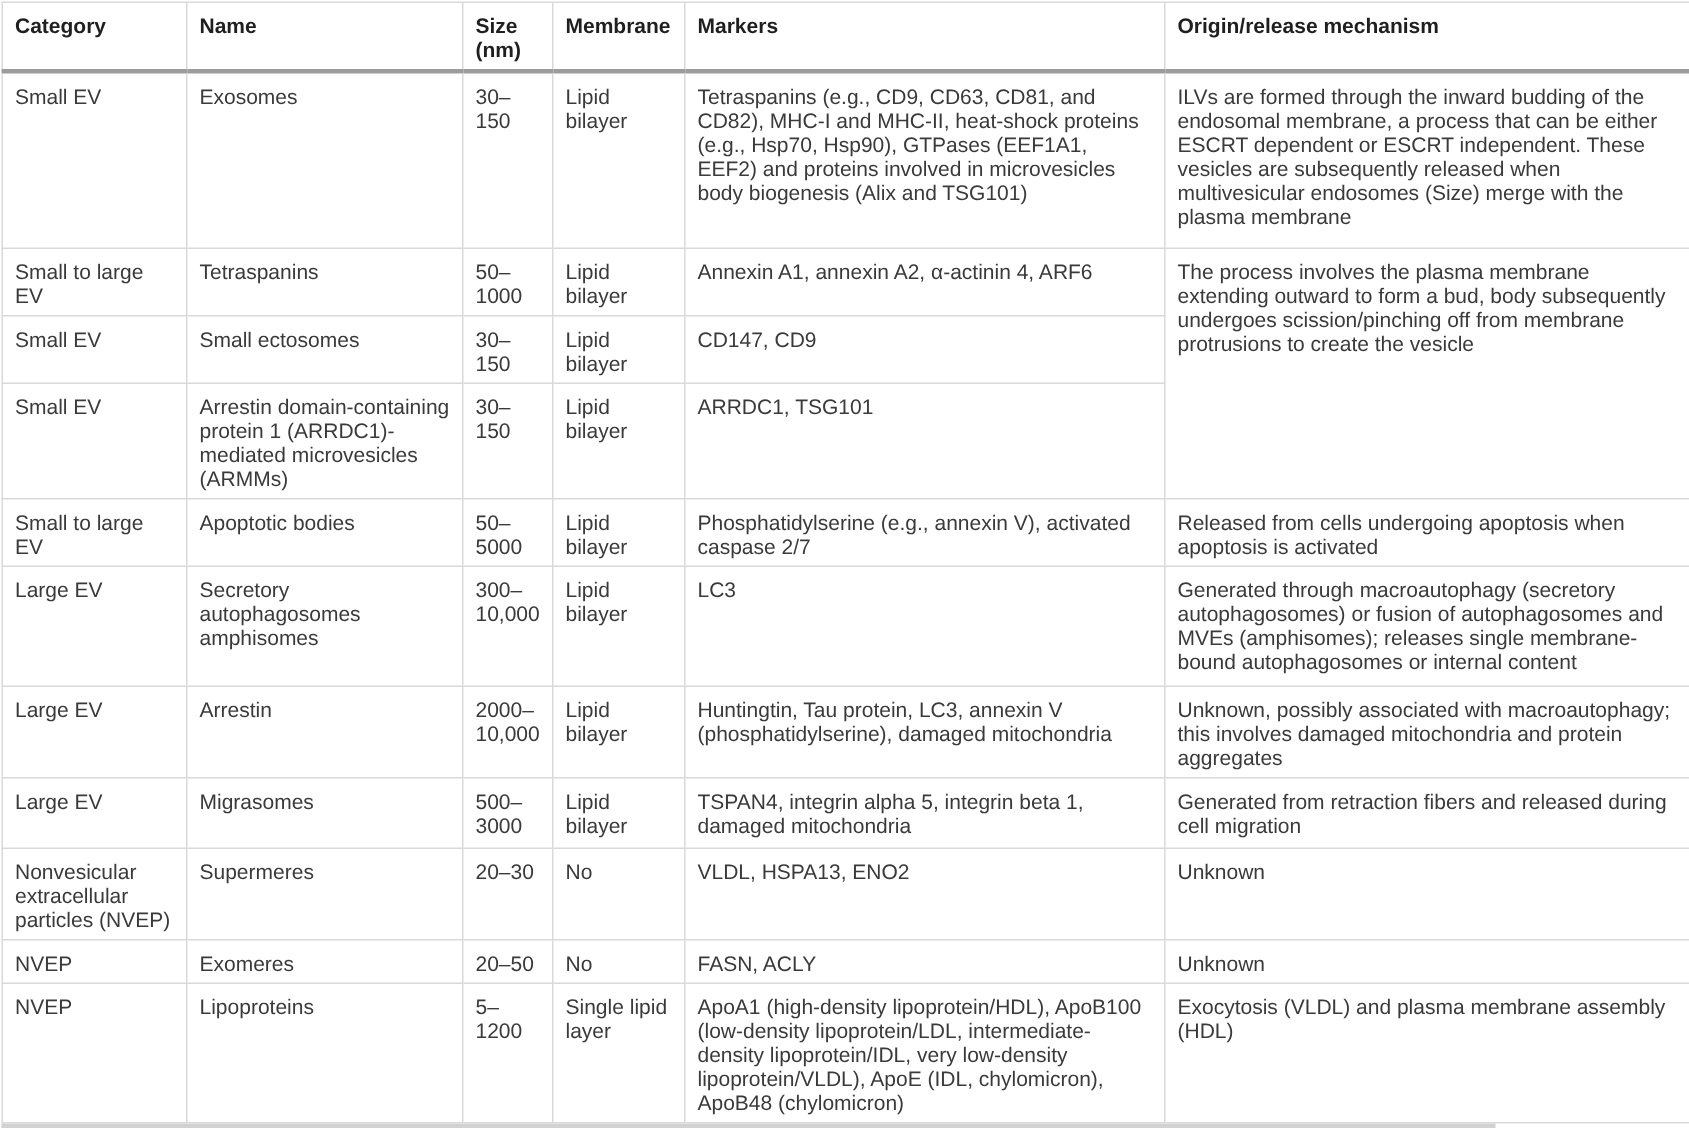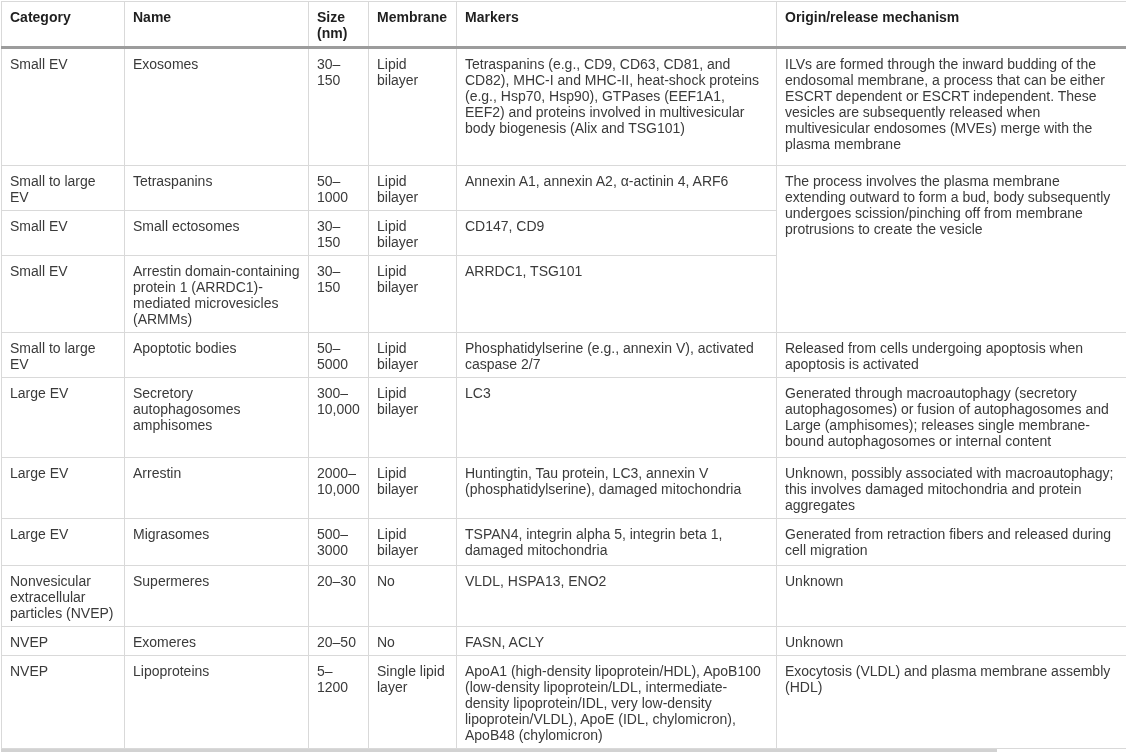--- a/index.html
+++ b/index.html
@@ -58,22 +58,22 @@
           <th>Markers</th>
           <th>Origin/release mechanism</th>
         </tr>
     </thead>
     <tbody id="table-body">
         <tr style="height: 118px;">
           <td>Small EV</td>
           <td>Exosomes</td>
           <td>30–150</td>
           <td>Lipid bilayer</td>
-          <td>Tetraspanins (e.g., CD9, CD63, CD81, and CD82), MHC-I and MHC-II, heat-shock proteins (e.g., Hsp70, Hsp90), GTPases (EEF1A1, EEF2) and proteins involved in multivesicular body biogenesis (Alix and TSG101)</td>
-          <td>ILVs are formed through the inward budding of the endosomal membrane, a process that can be either ESCRT dependent or ESCRT independent. These vesicles are subsequently released when multivesicular endosomes (MVEs) merge with the plasma membrane</td>
+          <td>Tetraspanins (e.g., CD9, CD63, CD81, and CD82), MHC-I and MHC-II, heat-shock proteins (e.g., Hsp70, Hsp90), GTPases (EEF1A1, EEF2) and proteins involved in microvesicles body biogenesis (Alix and TSG101)</td>
+          <td>ILVs are formed through the inward budding of the endosomal membrane, a process that can be either ESCRT dependent or ESCRT independent. These vesicles are subsequently released when multivesicular endosomes (Size) merge with the plasma membrane</td>
         </tr>
         <tr style="height: 45px;">
           <td>Small to large EV</td>
           <td>Tetraspanins</td>
           <td>50–1000</td>
           <td>Lipid bilayer</td>
           <td>Annexin A1, annexin A2, α-actinin 4, ARF6</td>
           <td rowspan="3">The process involves the plasma membrane extending outward to form a bud, body subsequently undergoes scission/pinching off from membrane protrusions to create the vesicle</td>
         </tr>
         <tr style="height: 45px;">
@@ -97,21 +97,21 @@
           <td>Lipid bilayer</td>
           <td>Phosphatidylserine (e.g., annexin V), activated caspase 2/7</td>
           <td>Released from cells undergoing apoptosis when apoptosis is activated</td>
         </tr>
         <tr style="height: 80px;">
           <td>Large EV</td>
           <td>Secretory autophagosomes amphisomes</td>
           <td>300–10,000</td>
           <td>Lipid bilayer</td>
           <td>LC3</td>
-          <td>Generated through macroautophagy (secretory autophagosomes) or fusion of autophagosomes and Large (amphisomes); releases single membrane-bound autophagosomes or internal content</td>
+          <td>Generated through macroautophagy (secretory autophagosomes) or fusion of autophagosomes and MVEs (amphisomes); releases single membrane-bound autophagosomes or internal content</td>
         </tr>
         <tr style="height: 60px;">
           <td>Large EV</td>
           <td>Arrestin</td>
           <td>2000–10,000</td>
           <td>Lipid bilayer</td>
           <td>Huntingtin, Tau protein, LC3, annexin V (phosphatidylserine), damaged mitochondria</td>
           <td>Unknown, possibly associated with macroautophagy; this involves damaged mitochondria and protein aggregates</td>
         </tr>
         <tr style="height: 47px;">

